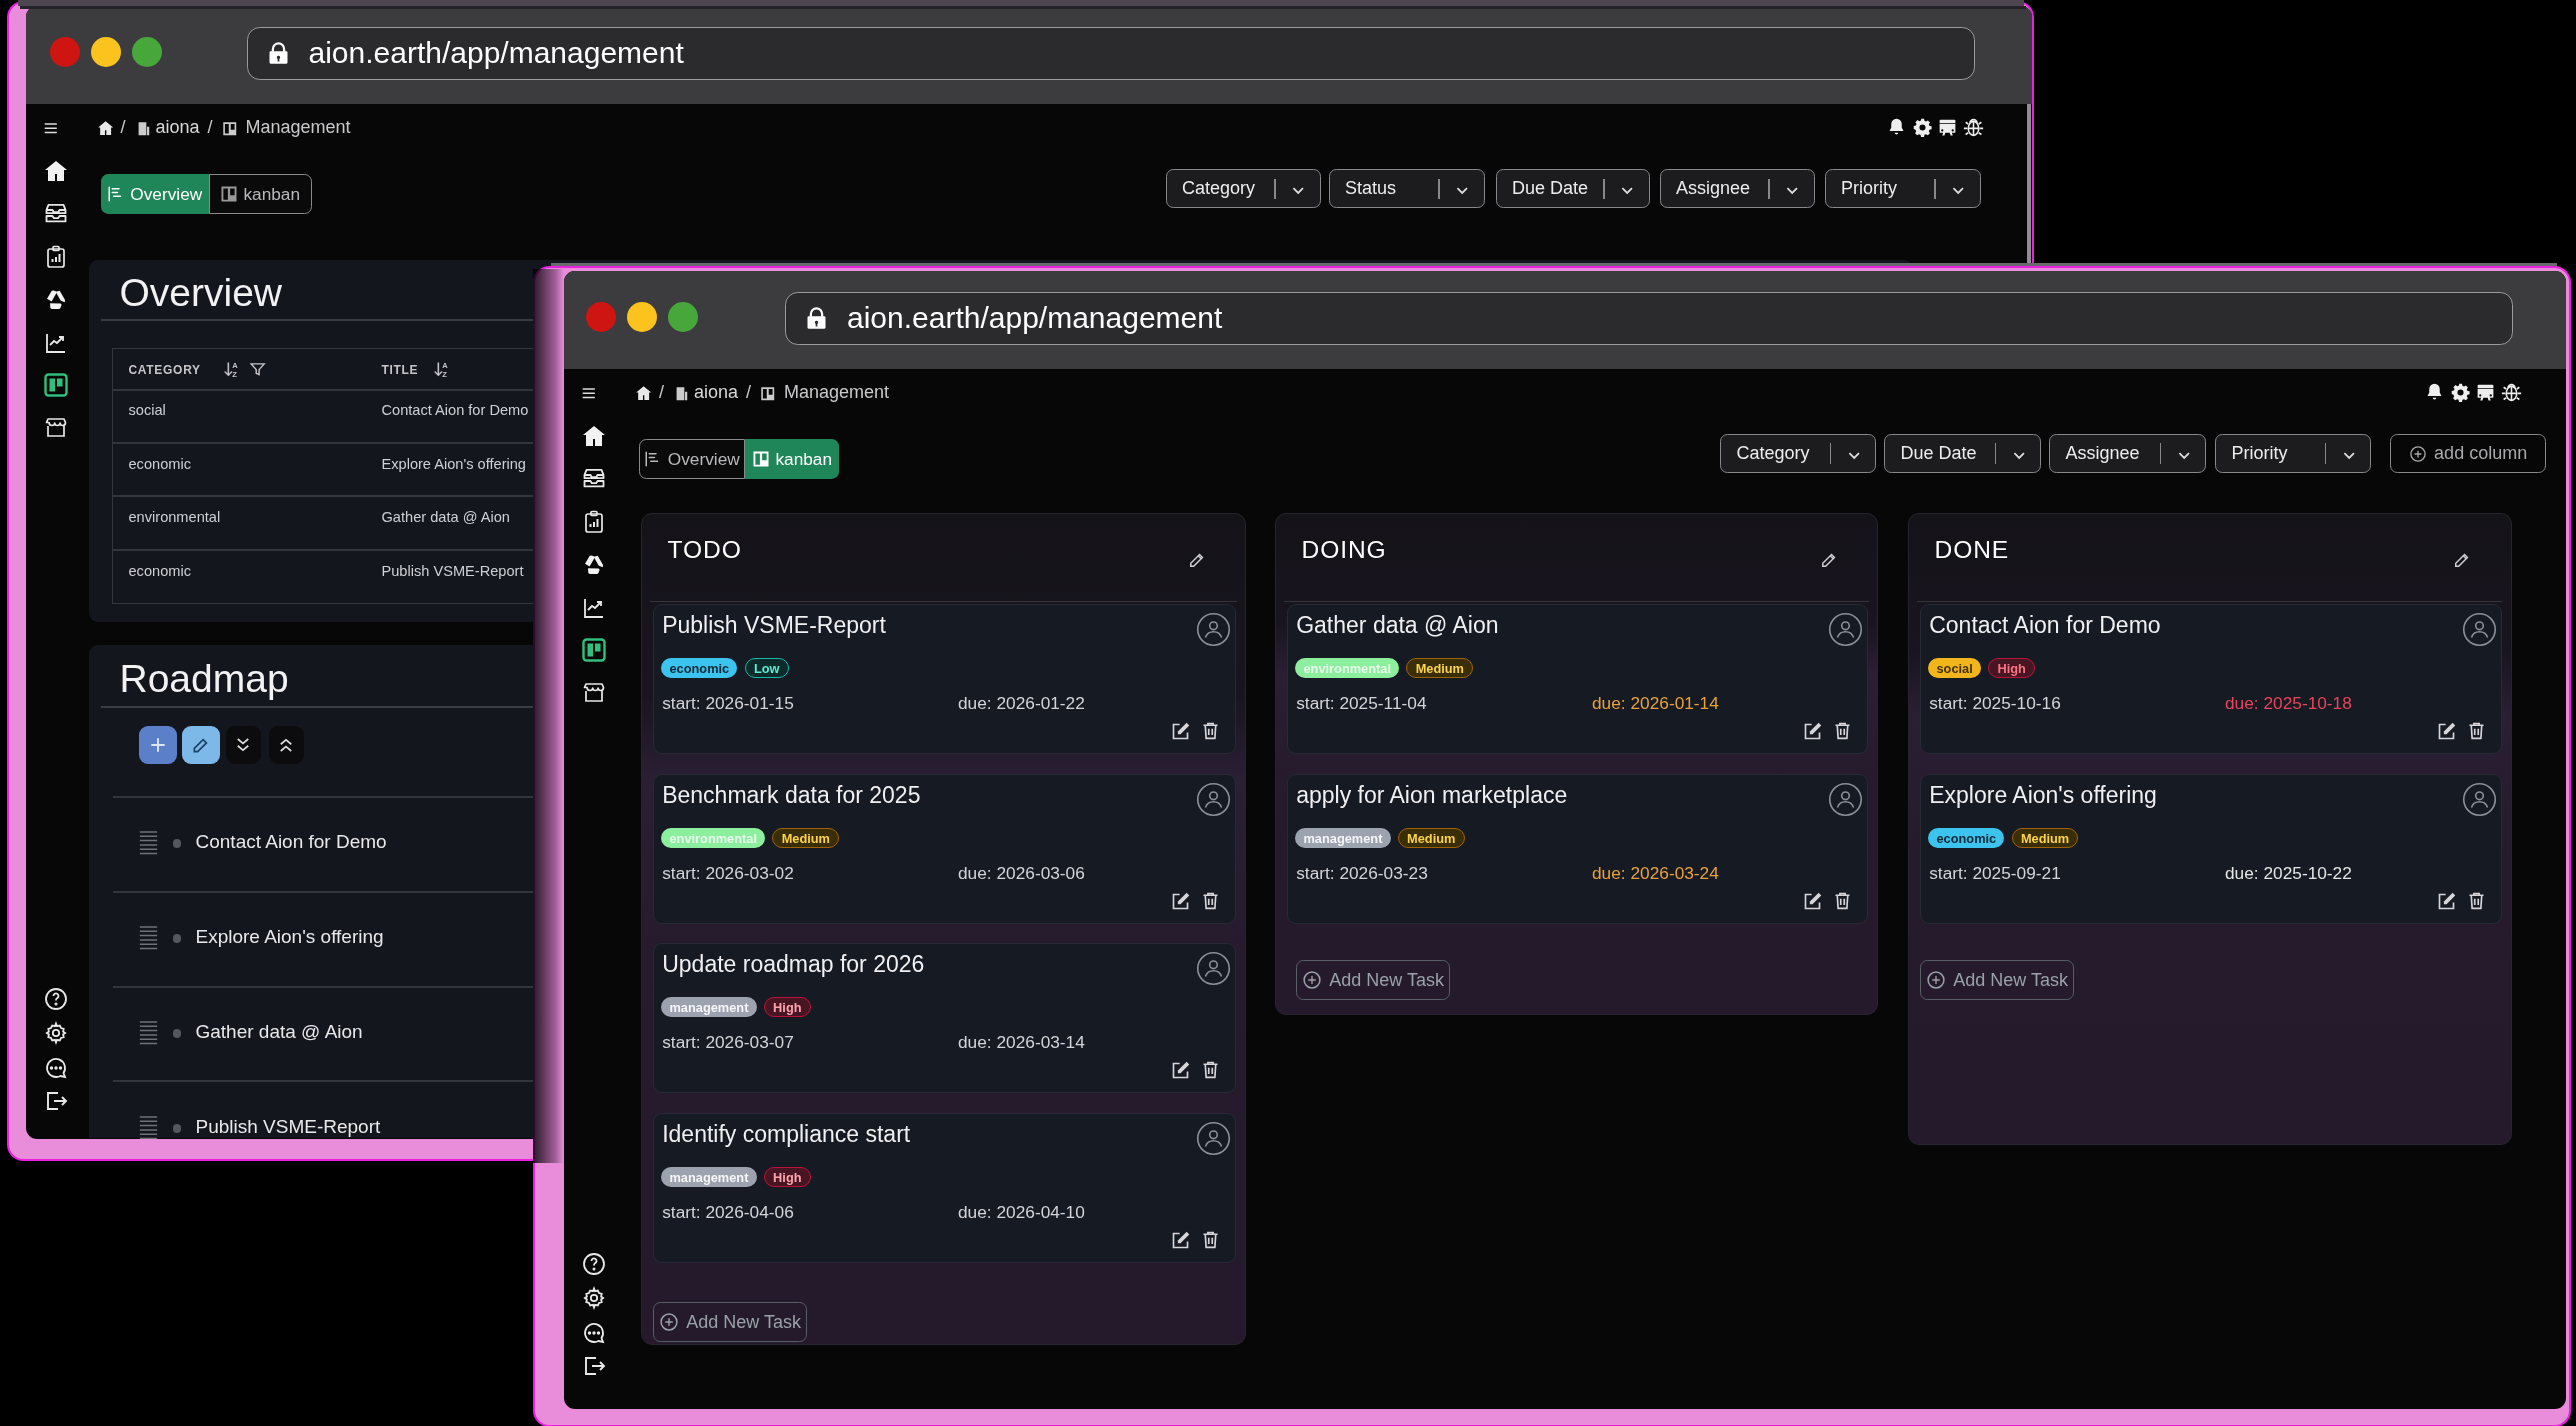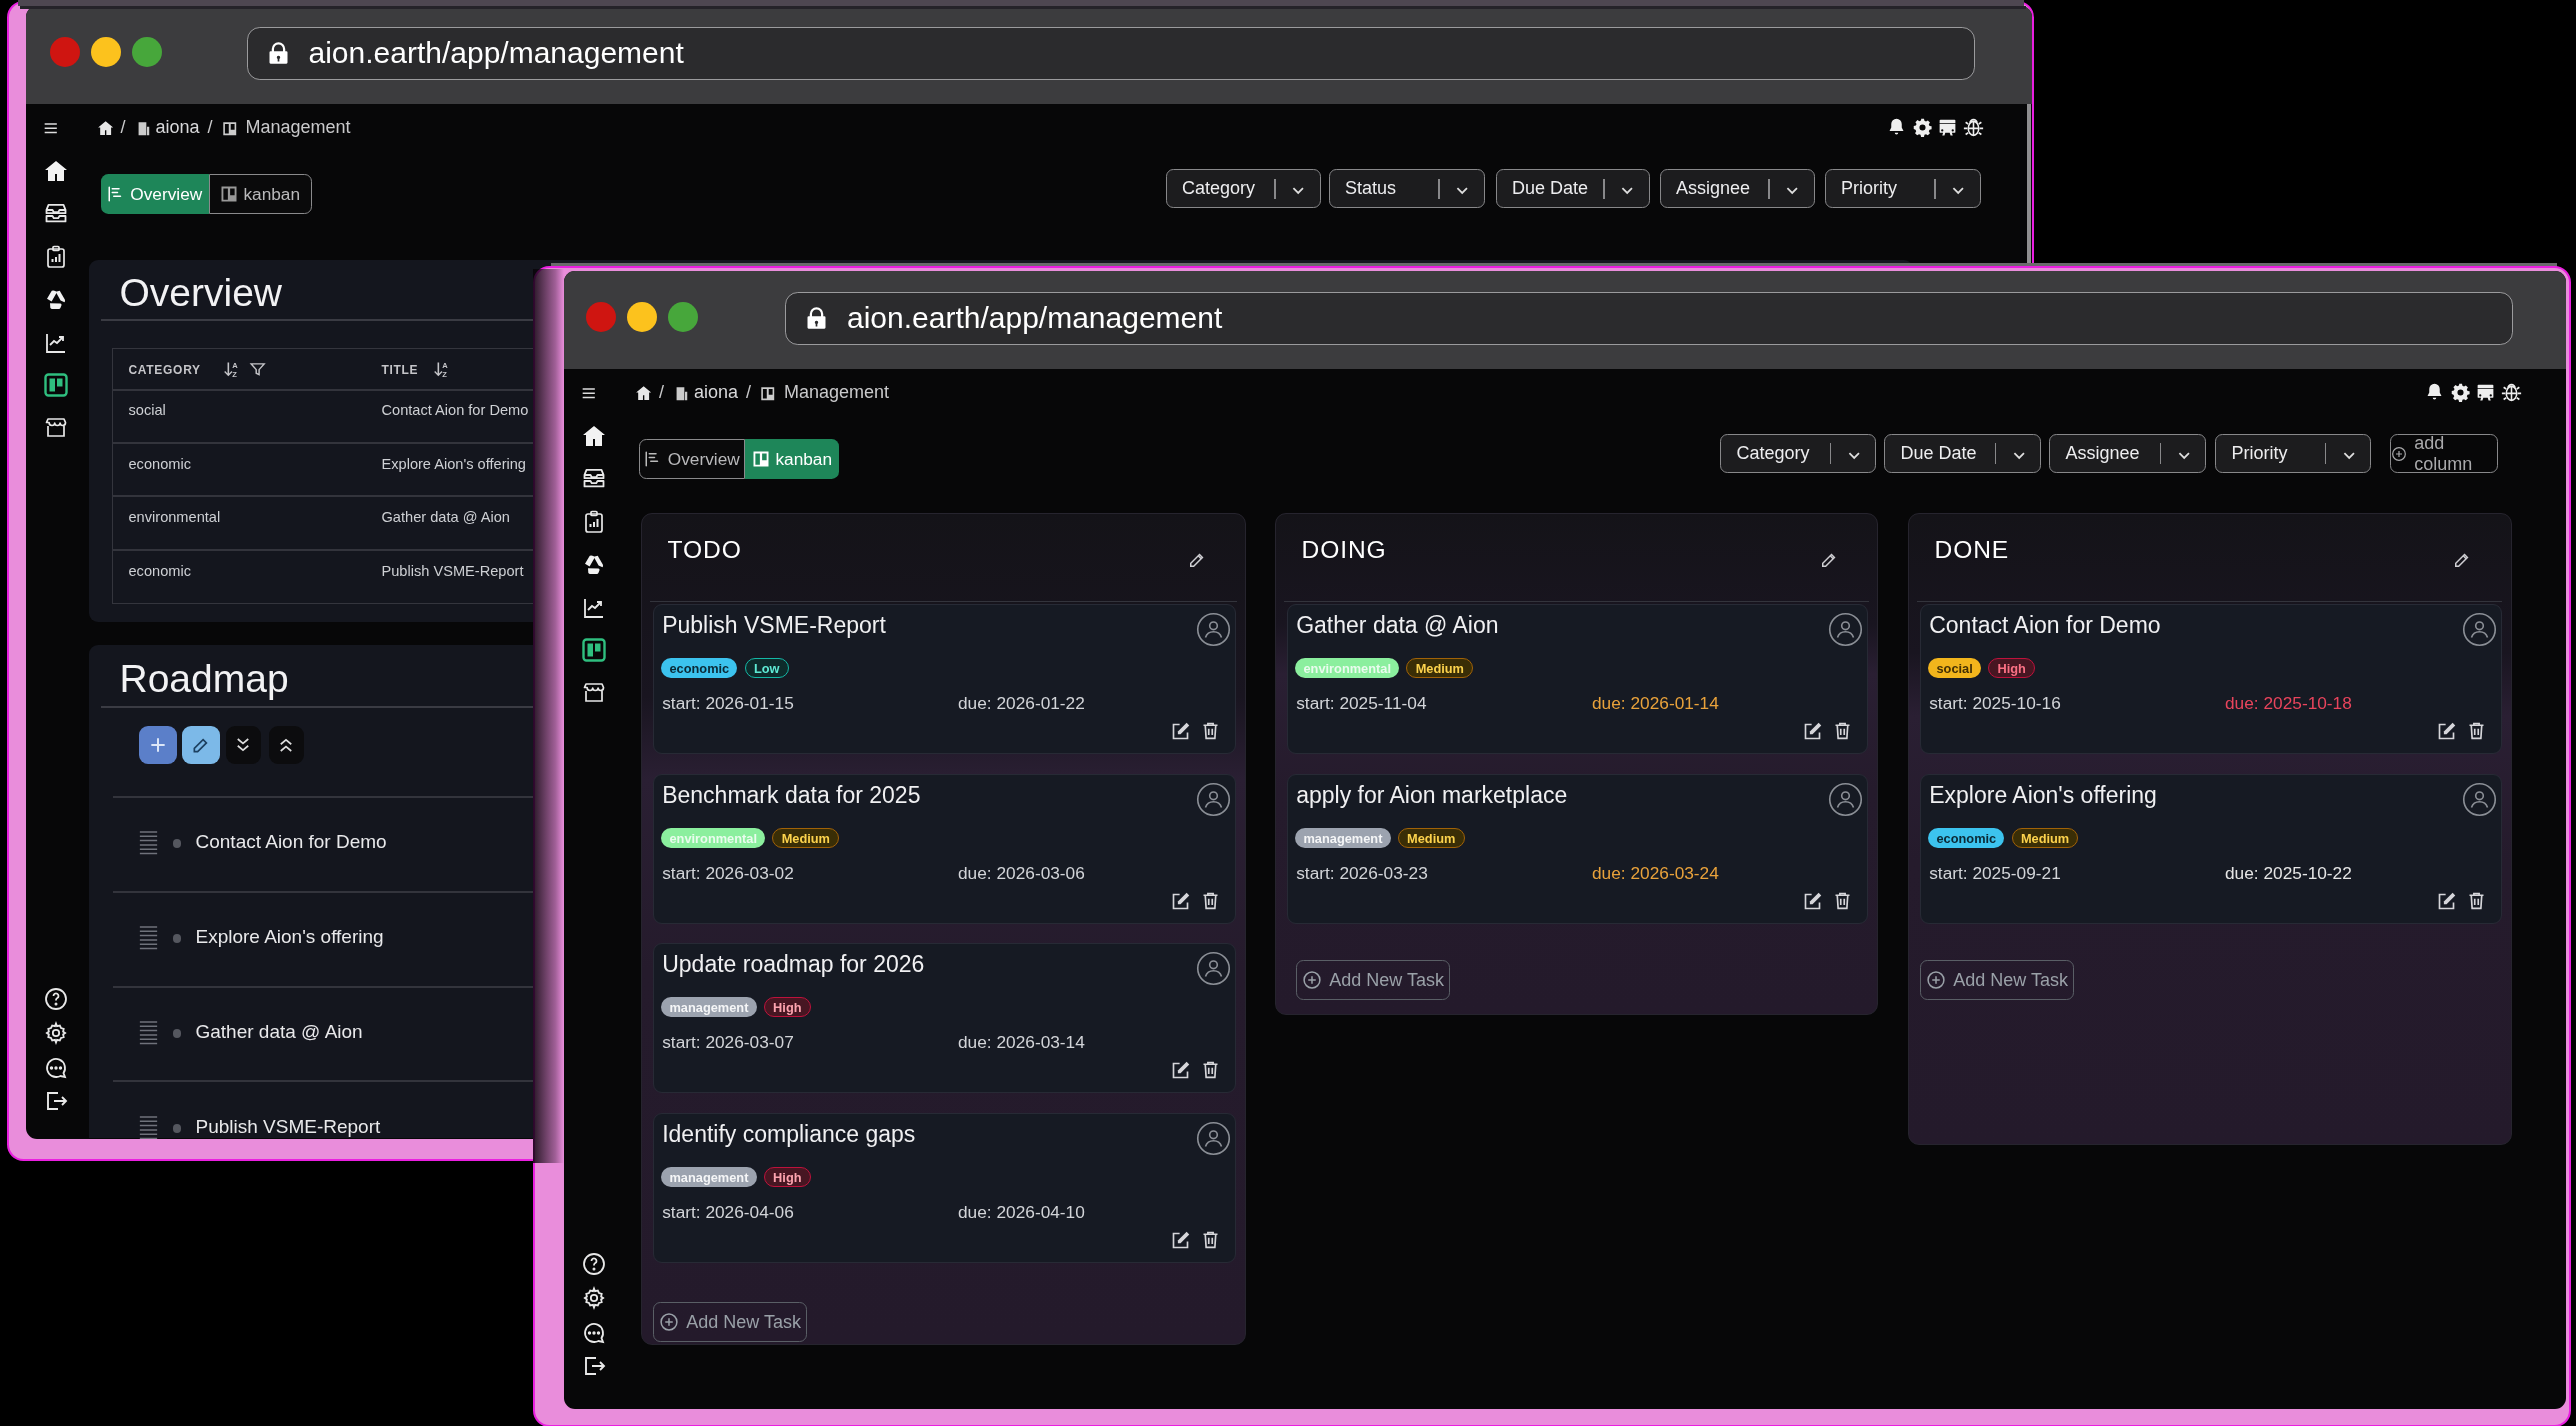--- a/index.html
+++ b/index.html
@@ -357,21 +357,21 @@
         <path d="M5 9l7 7 7-7"></path>
       </svg>
     </div>
   <div class="drop" style="left:1651px; width:156px;">
       <span class="lbl">Priority</span>
       <span class="sep"></span>
       <svg class="chv" width="16.4" height="16.4" viewBox="0 0 24 24" stroke="#ddd" stroke-width="2.6" fill="none">
         <path d="M5 9l7 7 7-7"></path>
       </svg>
     </div>
-  <div class="abs" style="left:1826px; top:163px; width:108px; height:39px; border:1.4px solid #88888a; border-radius:7.3px; color:#a9a9ab; font-size:18px; display:flex; align-items:center; justify-content:center; gap:7.3px;"><svg width="18" height="18" viewBox="0 0 24 24" stroke="#a9a9ab" stroke-width="1.8" fill="none">
+  <div class="abs" style="left:1826px; top:163px; width:156px; height:39px; border:1.4px solid #88888a; border-radius:7.3px; color:#a9a9ab; font-size:18px; display:flex; align-items:center; justify-content:center; gap:7.3px;"><svg width="18" height="18" viewBox="0 0 24 24" stroke="#a9a9ab" stroke-width="1.8" fill="none">
         <circle cx="12" cy="12" r="9.5"></circle>
         <path d="M12 7.5v9M7.5 12h9"></path>
       </svg>add column</div>
 
   <svg class="icon" style="left:18px; top:153px;" width="24" height="24" viewBox="0 0 24 24" fill="#f2f2f2">
       <path d="M12 2L1 11h3v11h7v-7h2v7h7V11h3L12 2z"></path>
     </svg>
   <svg class="icon" style="left:18px; top:196px;" width="24" height="24" viewBox="0 0 24 24" fill="none" stroke="#e8e8e8" stroke-width="1.8" stroke-linejoin="round">
       <path d="M4.5 2.8h15l2 5v3.4h-19V7.8l2-5z M2.5 8h6l1.3 2.2h4.4L15.5 8h6"></path>
       <path d="M2.5 14h6l1.3 2.2h4.4L15.5 14h6v5.4h-19V14z"></path>
@@ -484,21 +484,21 @@
       <div class="dates" style="left:304px;text-align:right;">due: 2026-03-14</div>
       <svg class="icon" style="left:516px; top:116px;" width="21" height="21" viewBox="0 0 24 24" fill="none" stroke="#d6d6da" stroke-width="1.9">
           <path d="M11 4H4v16h16v-7"></path>
           <path d="M9 15v-3L19 2l3 3L12 15H9z" fill="#d6d6da" stroke="none"></path>
         </svg>
       <svg class="icon" style="left:546px; top:115px;" width="21" height="21" viewBox="0 0 24 24" fill="none" stroke="#d6d6da" stroke-width="1.9">
           <path d="M4 6h16M9 6V4h6v2M6 6l1 15h10l1-15M10 10v7M14 10v7"></path>
         </svg>
     </div>
     <div class="kcard" style="top:599px;">
-      <div class="ktitle">Identify compliance gaps</div>
+      <div class="ktitle">Identify compliance start</div>
       <svg class="icon" style="left:542px; top:7.3px;" width="35" height="35" viewBox="0 0 24 24" fill="none" stroke="#8b8f96" stroke-width="1.1">
           <circle cx="12" cy="12" r="10.8"></circle>
           <circle cx="12" cy="9.5" r="2.6"></circle>
           <path d="M6.5 17.5c.8-2.6 2.9-4 5.5-4s4.7 1.4 5.5 4"></path>
         </svg>
       <div class="tags">
           <div class="pill" style="background:#9ca3af; color:#f5f6f7;">management</div>
           <div class="pill" style="background:#471622; border:1.4px solid #be123c; color:#fda4af;">High</div>
         </div>
       <div class="dates" style="left:8.2px;">start: 2026-04-06</div>

